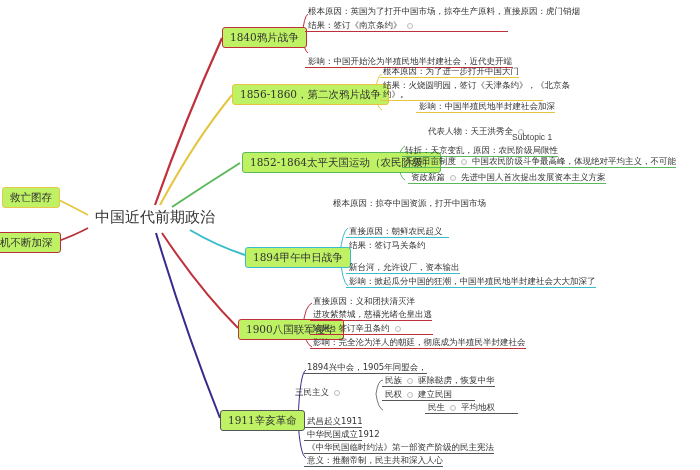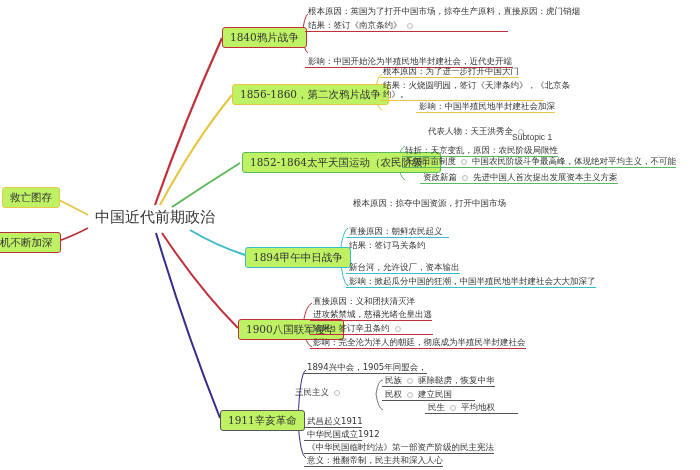--- a/index.html
+++ b/index.html
@@ -67,23 +67,23 @@
 <div class="leaf ul" style="left:380px;top:66px;border-color:#e6c640;">根本原因：为了进一步打开中国大门</div>
 <div class="leaf" style="left:380px;top:80px;">结果：火烧圆明园，签订《天津条约》，《北京条</div>
 <div class="leaf ul" style="left:380px;top:89px;border-color:#e6c640;width:160px;">约》。</div>
 <div class="leaf ul" style="left:380px;top:101px;border-color:#e6c640;margin-left:36px;">影响：中国半殖民地半封建社会加深</div>
 
 <div class="node" style="left:242px;top:152px;border-color:#5cb85c;">1852-1864太平天国运动（农民阶级）</div>
 <div class="leaf" style="left:425px;top:126px;"><span>代表人物：天王洪秀全</span><span class="dot"></span></div>
 <div class="sub1">Subtopic 1</div>
 <div class="leaf ul" style="left:402px;top:145px;border-color:#5cb85c;">转折：天京变乱，原因：农民阶级局限性</div>
 <div class="leaf ul" style="left:402px;top:156px;border-color:#5cb85c;"><span>天朝田亩制度</span><span class="dot"></span><span>中国农民阶级斗争最高峰，体现绝对平均主义，不可能</span></div>
-<div class="leaf ul" style="left:420px;top:172px;border-color:#5cb85c;"><span>资政新篇</span><span class="dot"></span><span>先进中国人首次提出发展资本主义方案</span></div>
+<div class="leaf ul" style="left:408px;top:172px;border-color:#5cb85c;"><span>资政新篇</span><span class="dot"></span><span>先进中国人首次提出发展资本主义方案</span></div>
 
-<div class="leaf" style="left:350px;top:198px;">根本原因：掠夺中国资源，打开中国市场</div>
+<div class="leaf" style="left:330px;top:198px;">根本原因：掠夺中国资源，打开中国市场</div>
 <div class="node" style="left:245px;top:247px;border-color:#3bbccc;">1894甲午中日战争</div>
 <div class="leaf ul" style="left:346px;top:226px;border-color:#3bbccc;width:100px;">直接原因：朝鲜农民起义</div>
 <div class="leaf" style="left:346px;top:240px;">结果：签订马关条约</div>
 <div class="leaf ul" style="left:346px;top:262px;border-color:#3bbccc;">新台河，允许设厂，资本输出</div>
 <div class="leaf ul" style="left:346px;top:276px;border-color:#3bbccc;font-family:Liberation Serif, serif;">影响：掀起瓜分中国的狂潮，中国半殖民地半封建社会大大加深了</div>
 
 <div class="node" style="left:238px;top:319px;border-color:#c0303a;">1900八国联军侵华</div>
 <div class="leaf" style="left:310px;top:296px;">直接原因：义和团扶清灭洋</div>
 <div class="leaf ul" style="left:310px;top:309px;border-color:#c0303a;">进攻紫禁城，慈禧光绪仓皇出逃</div>
 <div class="leaf ul" style="left:310px;top:323px;border-color:#c0303a;width:120px;"><span>结果：签订辛丑条约</span><span class="dot"></span></div>

